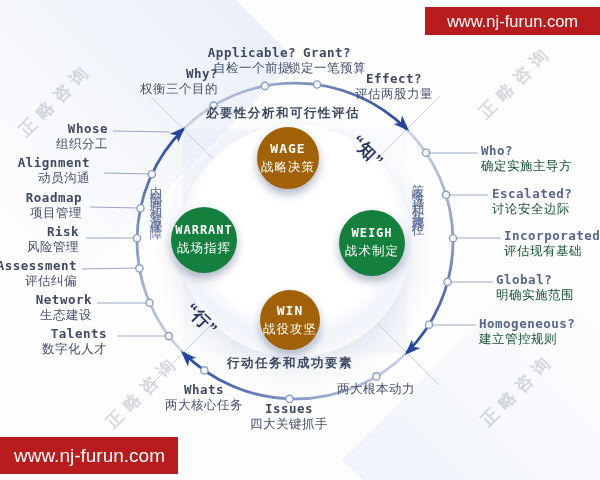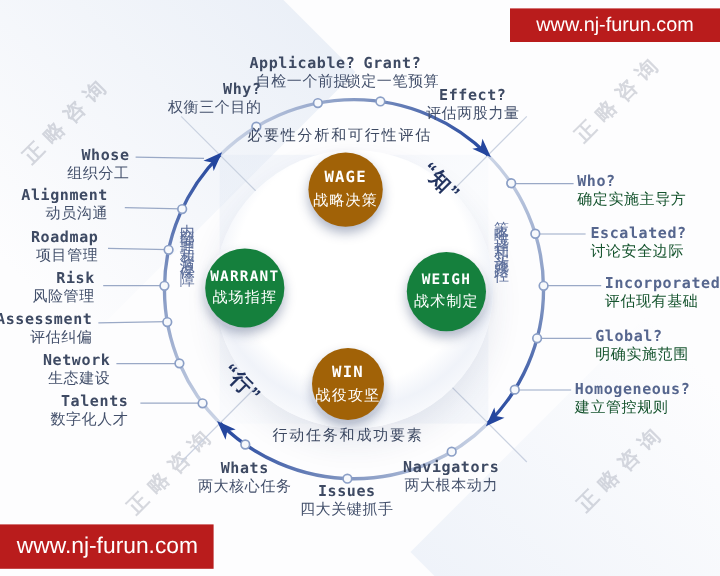--- a/index.html
+++ b/index.html
@@ -35,21 +35,21 @@
   .center-circle div{color:#1b2d66;font-weight:700;font-size:15.5px;letter-spacing:2px;line-height:1.45;white-space:nowrap;}
   
   .lbl{position:absolute;z-index:3;}
   .lbl .en{font-family:"DejaVu Sans Mono",monospace;font-weight:600;font-size:12.5px;color:#3e4a63;
     letter-spacing:.5px;line-height:15px;white-space:nowrap;}
   .lbl .zh{font-size:12.5px;color:#43506b;line-height:16px;letter-spacing:.5px;white-space:nowrap;}
   .lbl.right-side .en{color:#56668e;}
   .lbl.right-side .zh{color:#14532d;}
   .t-c{text-align:center;} .t-r{text-align:right;} .t-l{text-align:left;}
   
-  .cap{position:absolute;z-index:3;font-size:12.5px;color:#3d4962;font-weight:400;letter-spacing:1.5px;white-space:nowrap;}
+  .cap{position:absolute;z-index:3;font-size:12.5px;color:#3d4962;font-weight:700;letter-spacing:1.5px;white-space:nowrap;}
   .vcap{position:absolute;z-index:3;writing-mode:vertical-rl;font-size:12.5px;color:#5d6f9b;
     letter-spacing:5px;font-weight:500;white-space:nowrap;}
   .phase{position:absolute;z-index:3;font-weight:700;font-size:17px;color:#22335f;letter-spacing:1px;white-space:nowrap;}
   .phase-zhi{left:349px;top:140px;transform:rotate(45deg);}
   .phase-xing{left:183px;top:308px;transform:rotate(45deg);}
   
   .wm-box{position:absolute;z-index:6;background:#b91c1c;color:#ffffff;display:flex;align-items:center;}
   .wm-top{left:425px;top:7px;width:175px;height:28px;font-size:16.5px;justify-content:center;}
   .wm-bottom{left:0;top:437px;width:178px;height:37px;font-size:19px;padding-left:14px;box-sizing:border-box;}
   .brand{position:absolute;z-index:1;color:rgba(150,156,170,.38);font-size:17px;letter-spacing:7px;
@@ -218,21 +218,20 @@
 
   <div class="lbl t-c" style="left:154px;top:382px;width:100px;">
     <div class="en">Whats</div>
     <div class="zh">两大核心任务</div>
   </div>
   <div class="lbl t-c" style="left:239px;top:401px;width:100px;">
     <div class="en">Issues</div>
     <div class="zh">四大关键抓手</div>
   </div>
   <div class="lbl t-c" style="left:326px;top:381px;width:100px;">
-    <div class="en">Navigators</div>
     <div class="zh">两大根本动力</div>
   </div>
 
   <div class="lbl t-r" style="left:-2px;top:121px;width:110px;">
     <div class="en">Whose</div>
     <div class="zh">组织分工</div>
   </div>
   <div class="lbl t-r" style="left:-20px;top:155px;width:110px;">
     <div class="en">Alignment</div>
     <div class="zh">动员沟通</div>

